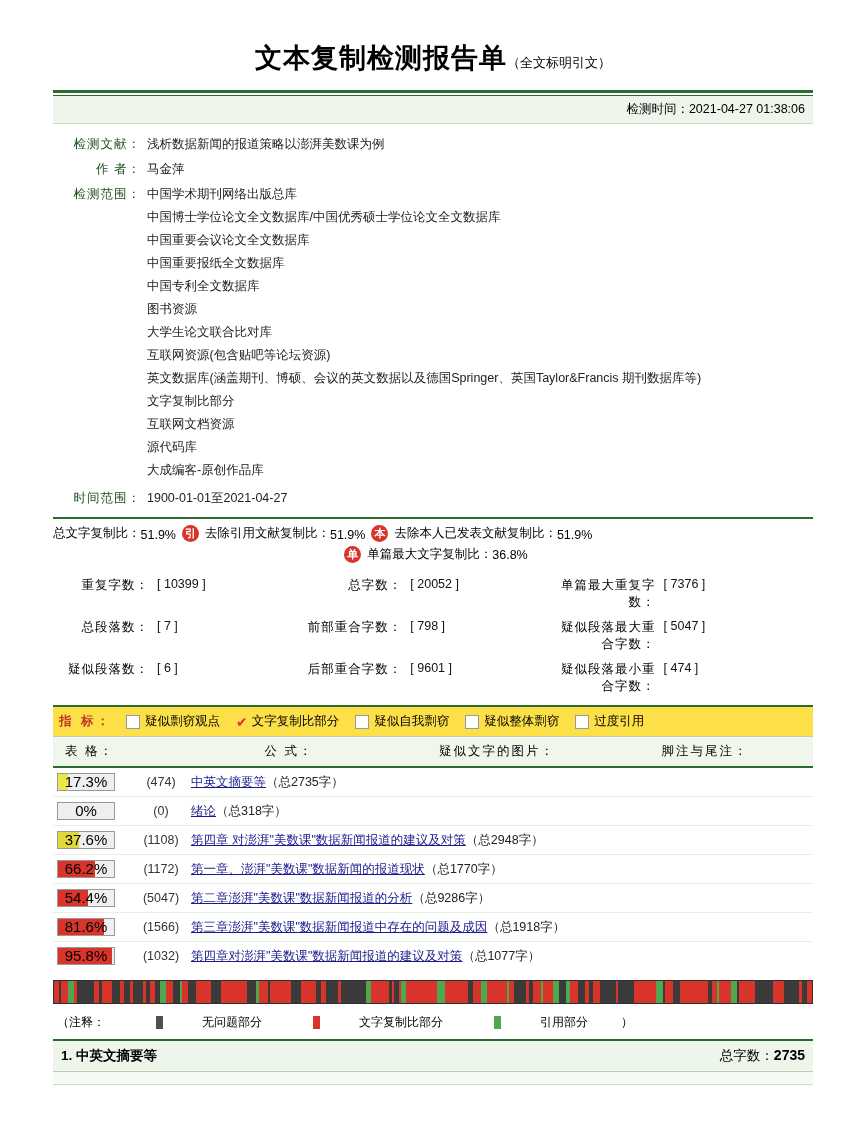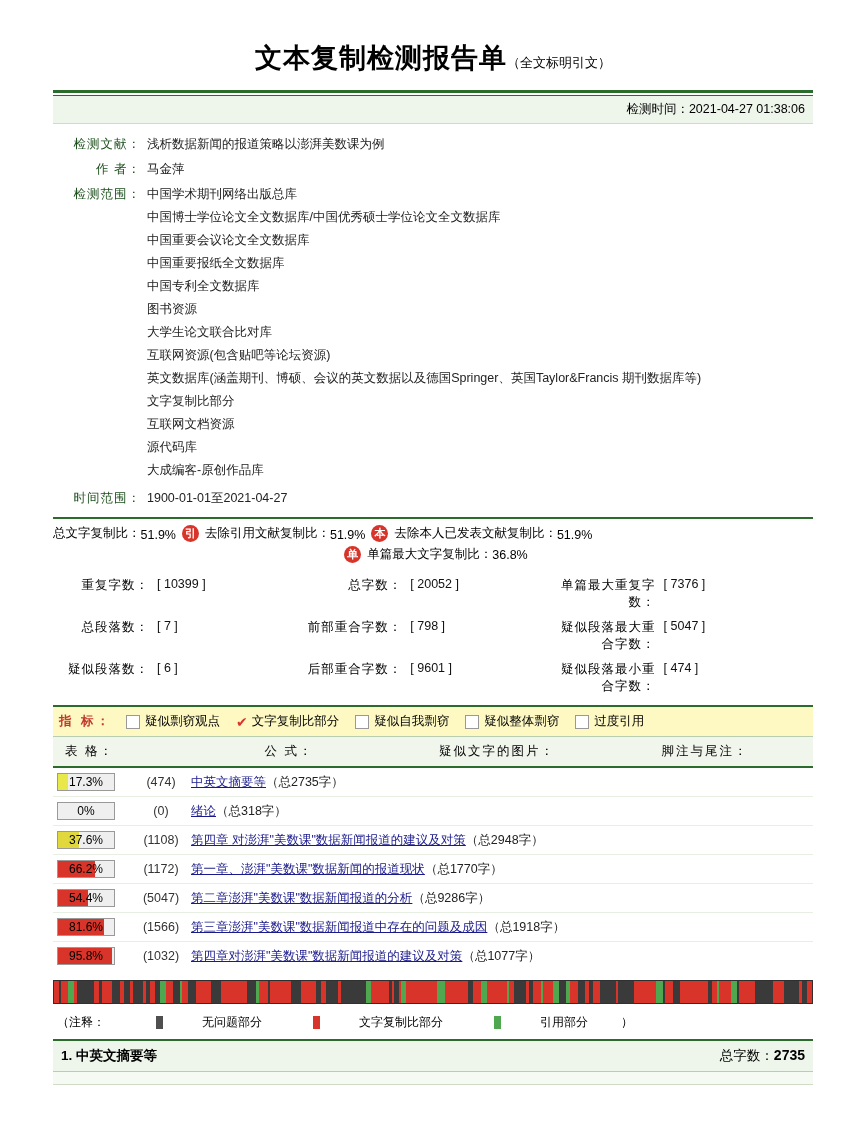--- a/index.html
+++ b/index.html
@@ -31,35 +31,35 @@
   .statline .seg{display:flex;align-items:flex-end;}
   .badge{display:inline-block;width:17px;height:17px;border-radius:50%;background:#d8342a;color:#fff;font-size:11px;line-height:17px;text-align:center;margin:0 6px;font-weight:bold;}
   .statline2{display:flex;justify-content:center;align-items:center;font-size:12.5px;padding:2px 0 6px 0;}
 
   .grid3{display:flex;flex-wrap:wrap;font-size:12.5px;padding:4px 0 6px 0;}
   .grid3 .cell{width:33.33%;box-sizing:border-box;padding:4px 0;display:flex;}
   .grid3 .k{text-align:right;width:96px;flex:0 0 96px;padding-right:8px;letter-spacing:1px;}
   .grid3 .v{color:#111;}
 
   
-  .indbar{border-top:2px solid #2b6b2b;border-bottom:1px solid #b9cdb0;background:#fef9c3;display:flex;align-items:center;font-size:12.5px;padding:6px 4px;}
+  .indbar{border-top:2px solid #2b6b2b;border-bottom:1px solid #b9cdb0;background:#fde047;display:flex;align-items:center;font-size:12.5px;padding:6px 4px;}
   .indlabel{color:#c0392b;font-weight:bold;letter-spacing:3px;margin-right:14px;padding-left:2px;}
   .chk{display:inline-block;width:12px;height:12px;border:1px solid #999;background:#fff;margin-right:5px;vertical-align:-2px;}
   .inditem{margin-right:16px;white-space:nowrap;display:flex;align-items:center;}
   .tick{color:#d8342a;font-weight:bold;font-size:14px;margin-right:4px;}
 
   .indbar2{background:#f0f6ec;display:flex;font-size:12.5px;padding:6px 4px;border-bottom:2px solid #2b6b2b;}
   .indbar2 .c{flex:1;text-align:center;letter-spacing:2px;}
   .indbar2 .c:first-child{text-align:left;padding-left:8px;flex:0 0 120px;}
 
   
   .chaprow{display:flex;align-items:center;font-size:12.5px;padding:5px 0;border-bottom:1px solid #e7efe2;}
   .pct{width:56px;flex:0 0 56px;height:16px;border:1px solid #999;background:#efefef;position:relative;margin-right:16px;margin-left:4px;}
   .pct .fill{position:absolute;left:0;top:0;bottom:0;}
-  .pct span{position:absolute;left:0;right:0;top:0;bottom:0;font-size:12px;line-height:16px;text-align:center;color:#000;}
+  .pct span{position:absolute;left:0;right:0;top:0;bottom:0;font-size:15px;line-height:16px;text-align:center;color:#000;}
   .cnum{width:60px;flex:0 0 60px;text-align:center;color:#333;}
   .ctitle a{color:#1a1a8c;text-decoration:underline;}
   .ctitle{color:#222;}
 
   
   .ribbon{margin:10px 0 2px 0;height:22px;background:#2f2f2f;position:relative;overflow:hidden;border:1px solid #2f2f2f;}
   .ribbon i{position:absolute;top:0;bottom:0;display:block;}
   .legend{display:flex;align-items:center;font-size:12px;padding:8px 0 8px 4px;border-bottom:2px solid #2b6b2b;gap:33px;}
   .legend .sw{display:inline-block;width:7px;height:13px;margin:0 6px 0 18px;vertical-align:-2px;}
 

